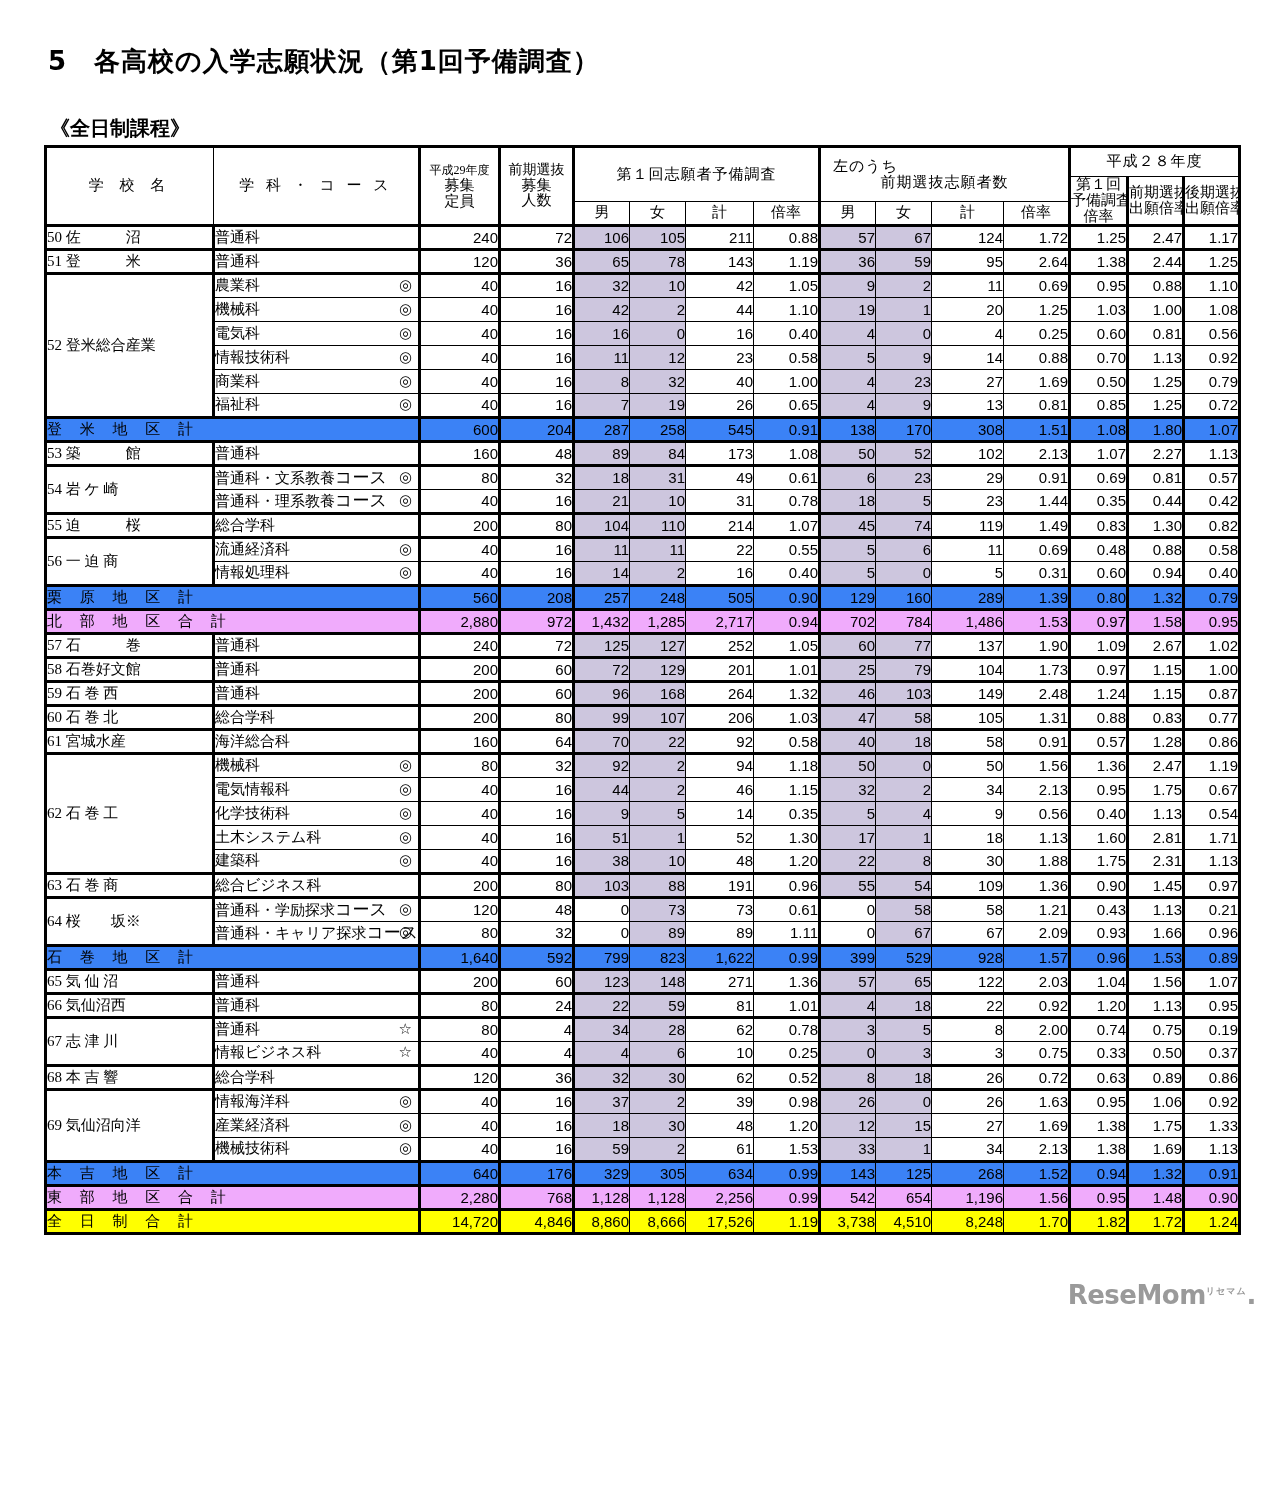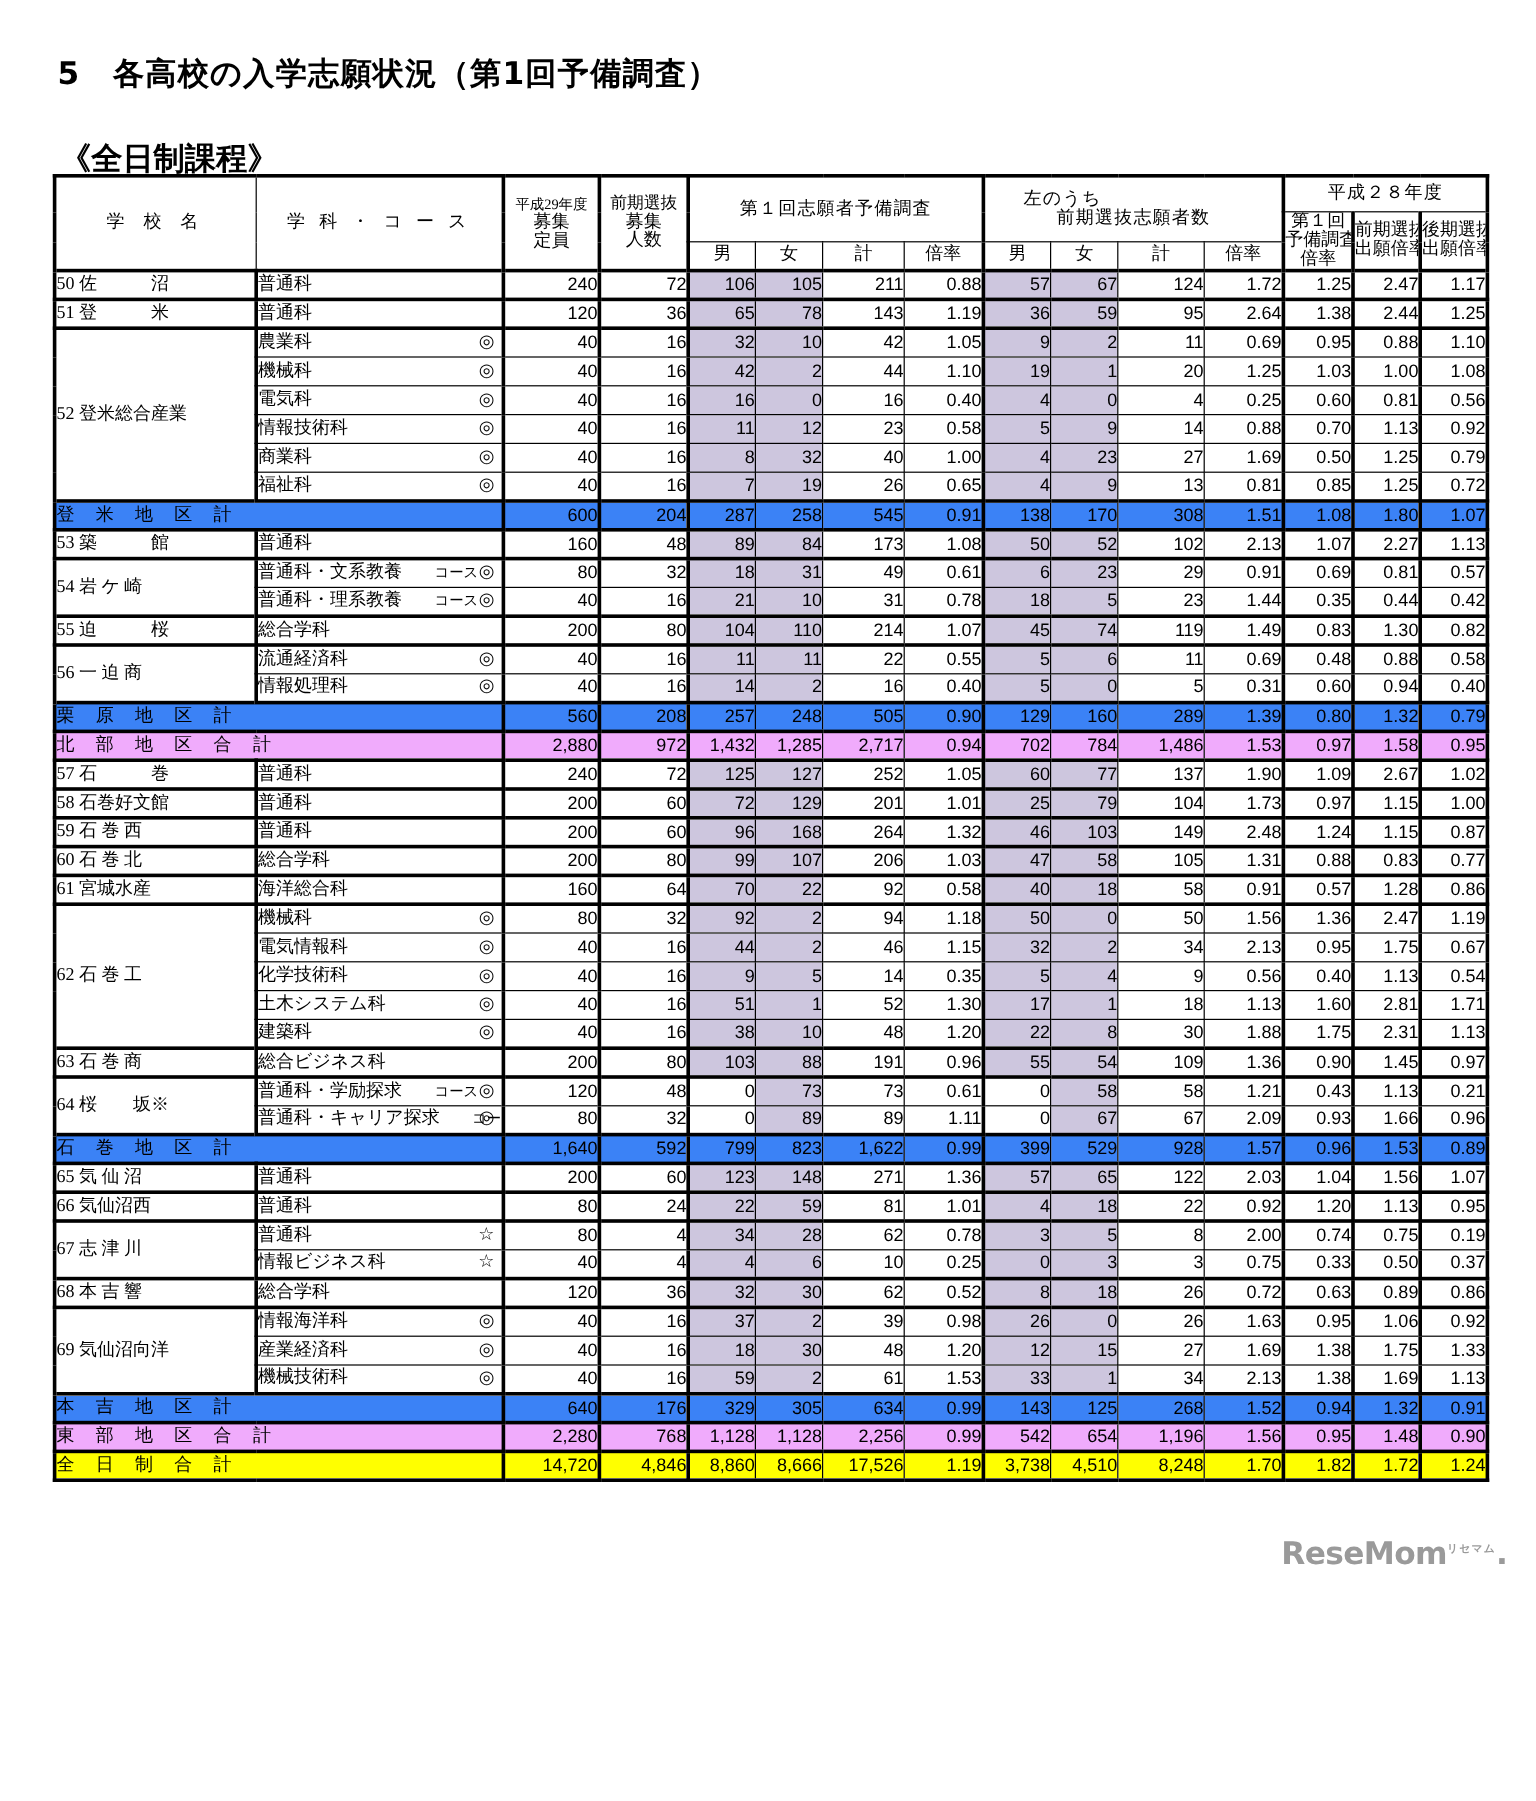--- a/index.html
+++ b/index.html
@@ -14,21 +14,21 @@
   .page{position:relative;width:1280px;height:1328px;text-decoration:underline;}
 
   h1.title{
     position:absolute;left:48px;top:44px;margin:0;
     font-family:"DejaVu Sans","Liberation Sans",sans-serif;
     font-size:26px;font-weight:bold;letter-spacing:1px;
   }
   .subtitle{
     position:absolute;left:50px;top:115px;
     font-family:"Liberation Serif","DejaVu Serif",serif;
-    font-size:26px;font-weight:bold;
+    font-size:20px;font-weight:bold;
   }
 
   table.main{
     position:absolute;left:44px;top:145px;
     border-collapse:collapse;
     table-layout:fixed;
     width:1194px;
     font-family:"Liberation Sans","DejaVu Sans",sans-serif;
   }
   table.main td, table.main th{
@@ -71,21 +71,21 @@
     font-size:17px;
     vertical-align:middle;
   }
   td.course{
     text-align:left;padding-left:8px;position:relative;
     font-family:"Liberation Serif","DejaVu Serif",serif;
     font-size:16px;
     vertical-align:middle;
   }
   td.course .mk{position:absolute;right:6px;top:50%;transform:translateY(-50%);font-size:15px;}
-  td.course .cs{font-size:12px;margin-left:27px;}
+  td.course .cs{font-size:17px;}
   td.num{
     text-align:right;padding-right:6px;
     font-family:"Liberation Sans","DejaVu Sans",sans-serif;
     font-size:16px;
     vertical-align:middle;
   }
 
   
   .lav{background:#cdc6de;}
   .orange{background:#3b82f6;}
@@ -148,21 +148,21 @@
           <div>募集</div>
           <div>定員</div>
         </td>
         <td rowspan="3" class="hd-mid tk-t tk-r">
           <div style="font-size:14px">前期選抜</div>
           <div>募集</div>
           <div>人数</div>
         </td>
         <td colspan="4" rowspan="2" class="hd-grp tk-t tk-r">第１回志願者予備調査</td>
         <td colspan="4" rowspan="2" class="hd-grp tk-t tk-r">
-          <div style="text-align:left;padding-left:32px">左のうち</div>
+          <div style="text-align:left;padding-left:12px">左のうち</div>
           <div>前期選抜志願者数</div>
         </td>
         <td colspan="3" class="hd-grp tk-t tk-r" style="height:30px">平成２８年度</td>
       </tr>
       <tr>
         <td rowspan="2" class="hd-tiny tk-r">
           <div>第１回</div>
           <div>予備調査</div>
           <div>倍率</div>
         </td>

